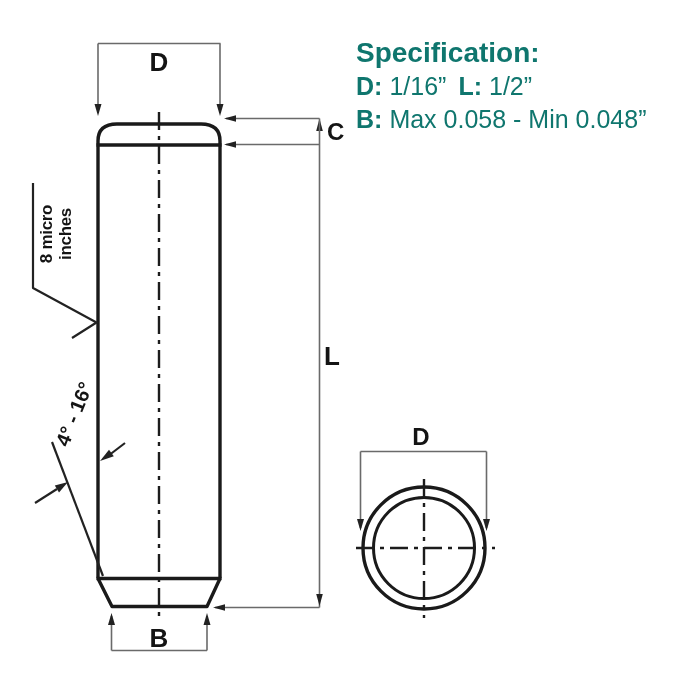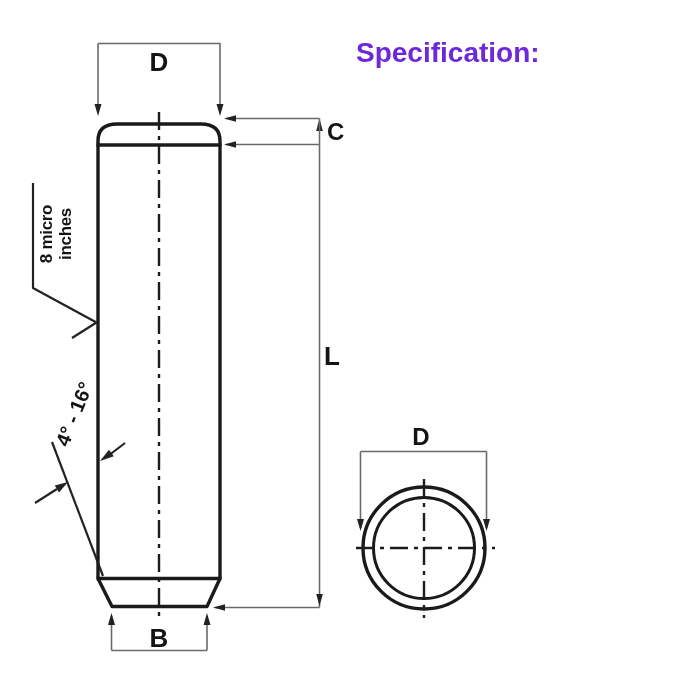--- a/index.html
+++ b/index.html
@@ -16,21 +16,21 @@
   .dim{stroke:#6a6a6a;stroke-width:1.6;fill:none;}
   .note{stroke:#222222;stroke-width:2.2;fill:none;stroke-linejoin:round;}
   .ah{fill:#222222;stroke:none;}
   .lbl{fill:#141414;font-weight:bold;}
   .lbl-26{font-size:26px;}
   .lbl-24{font-size:24px;}
   .lbl-note{font-size:17px;letter-spacing:-0.3px;}
   .lbl-angle{font-size:20px;}
   
   .spec{
-    position:absolute;left:356px;top:36px;color:#6d28d9;
+    position:absolute;left:356px;top:36px;color:#0f766e;
   }
   .spec .title{font-size:28px;font-weight:bold;line-height:34px;}
   .spec .line{font-size:25px;line-height:33px;white-space:nowrap;}
   .spec b{font-weight:bold;margin-right:7px;}
   .spec .val{margin-right:12px;}
 </style>
 </head>
 <body>
 
 <div class="stage">
@@ -114,15 +114,17 @@
       <line class="dim" x1="486.5" y1="451.5" x2="486.5" y2="528"></line>
       <polygon class="ah" points="360.5,531 357,519 364,519"></polygon>
       <polygon class="ah" points="486.5,531 483,519 490,519"></polygon>
       <text class="lbl lbl-24" x="421" y="445" text-anchor="middle">D</text>
     </g>
 
   </svg>
 
   <div class="spec">
     <div class="title">Specification:</div>
+    <div class="line"><b>D:</b><span class="val">1/16”</span><b>L:</b><span class="val">1/2”</span></div>
+    <div class="line"><b>B:</b><span>Max 0.058 - Min 0.048”</span></div>
   </div>
 
 </div>
 
 </body></html>

